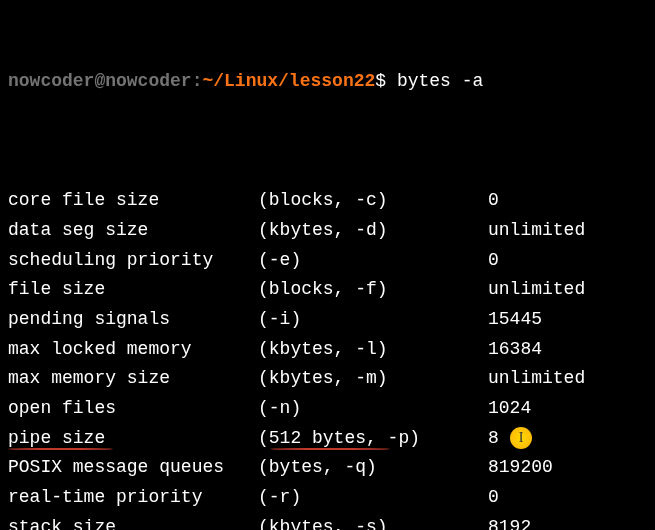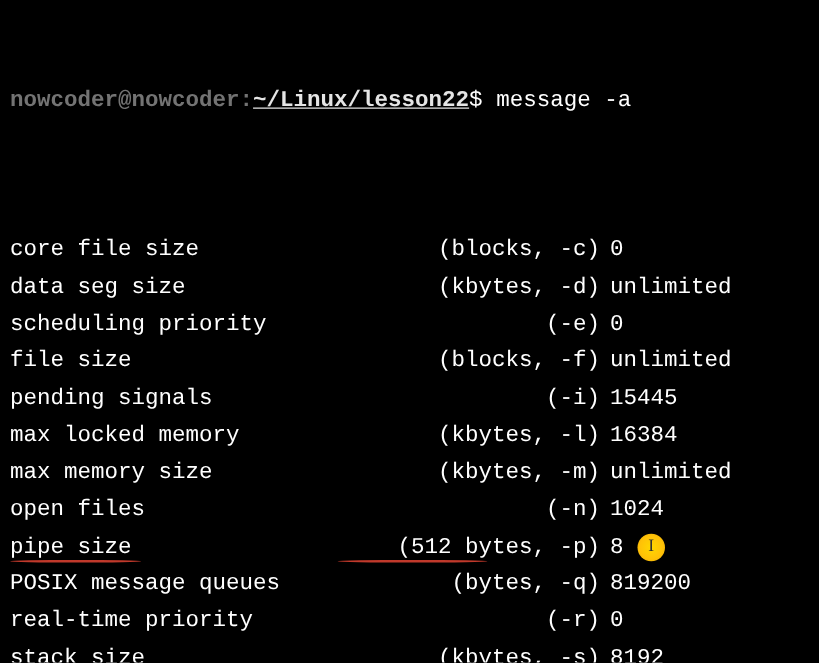--- a/index.html
+++ b/index.html
@@ -18,42 +18,41 @@
       height: 530px;
     }
     .terminal {
       white-space: pre;
     }
     .prompt {
       color: #737373;
       font-weight: bold;
     }
     .path {
-      color: #e5e5e5;
+      color: #f97316;
       font-weight: bold;
-      text-decoration: underline;
     }
     .dollar {
       color: #fff;
     }
     .command {
       color: #fff;
     }
     .row {
       display: flex;
       position: relative;
     }
     .label {
       width: 250px;
       flex-shrink: 0;
     }
     .spec {
       width: 230px;
       flex-shrink: 0;
-      text-align: right;
+      text-align: left;
       padding-right: 8px;
     }
     .value {
       flex: 1;
     }
     .highlight-circle {
       position: absolute;
       width: 22px;
       height: 22px;
       border-radius: 50%;
@@ -72,19 +71,19 @@
       background: #C0392B;
       z-index: 1;
       border-radius: 50%;
     }
   </style>
 </head>
 <body>
 
 <div class="terminal">
   <div class="row">
-    <span><span class="prompt">nowcoder@nowcoder</span><span class="prompt">:</span><span class="path">~/Linux/lesson22</span><span class="dollar">$</span> <span class="command">message -a</span></span>
+    <span><span class="prompt">nowcoder@nowcoder</span><span class="prompt">:</span><span class="path">~/Linux/lesson22</span><span class="dollar">$</span> <span class="command">bytes -a</span></span>
   </div>
 
   <div id="limits-container"><div class="row"><span class="label">core file size</span><span class="spec">(blocks, -c)</span><span class="value">0</span></div><div class="row"><span class="label">data seg size</span><span class="spec">(kbytes, -d)</span><span class="value">unlimited</span></div><div class="row"><span class="label">scheduling priority</span><span class="spec">(-e)</span><span class="value">0</span></div><div class="row"><span class="label">file size</span><span class="spec">(blocks, -f)</span><span class="value">unlimited</span></div><div class="row"><span class="label">pending signals</span><span class="spec">(-i)</span><span class="value">15445</span></div><div class="row"><span class="label">max locked memory</span><span class="spec">(kbytes, -l)</span><span class="value">16384</span></div><div class="row"><span class="label">max memory size</span><span class="spec">(kbytes, -m)</span><span class="value">unlimited</span></div><div class="row"><span class="label">open files</span><span class="spec">(-n)</span><span class="value">1024</span></div><div class="row"><span class="label">pipe size</span><span class="spec">(512 bytes, -p)</span><span class="value">8</span><div class="highlight-circle" style="left: 502px; top: 3px;">I</div><div class="underline-red" style="left: 0px; top: 24px; width: 105px;"></div><div class="underline-red" style="left: 262px; top: 24px; width: 120px;"></div></div><div class="row"><span class="label">POSIX message queues</span><span class="spec">(bytes, -q)</span><span class="value">819200</span></div><div class="row"><span class="label">real-time priority</span><span class="spec">(-r)</span><span class="value">0</span></div><div class="row"><span class="label">stack size</span><span class="spec">(kbytes, -s)</span><span class="value">8192</span></div></div>
 
   
 </div>
 
 </body></html>

